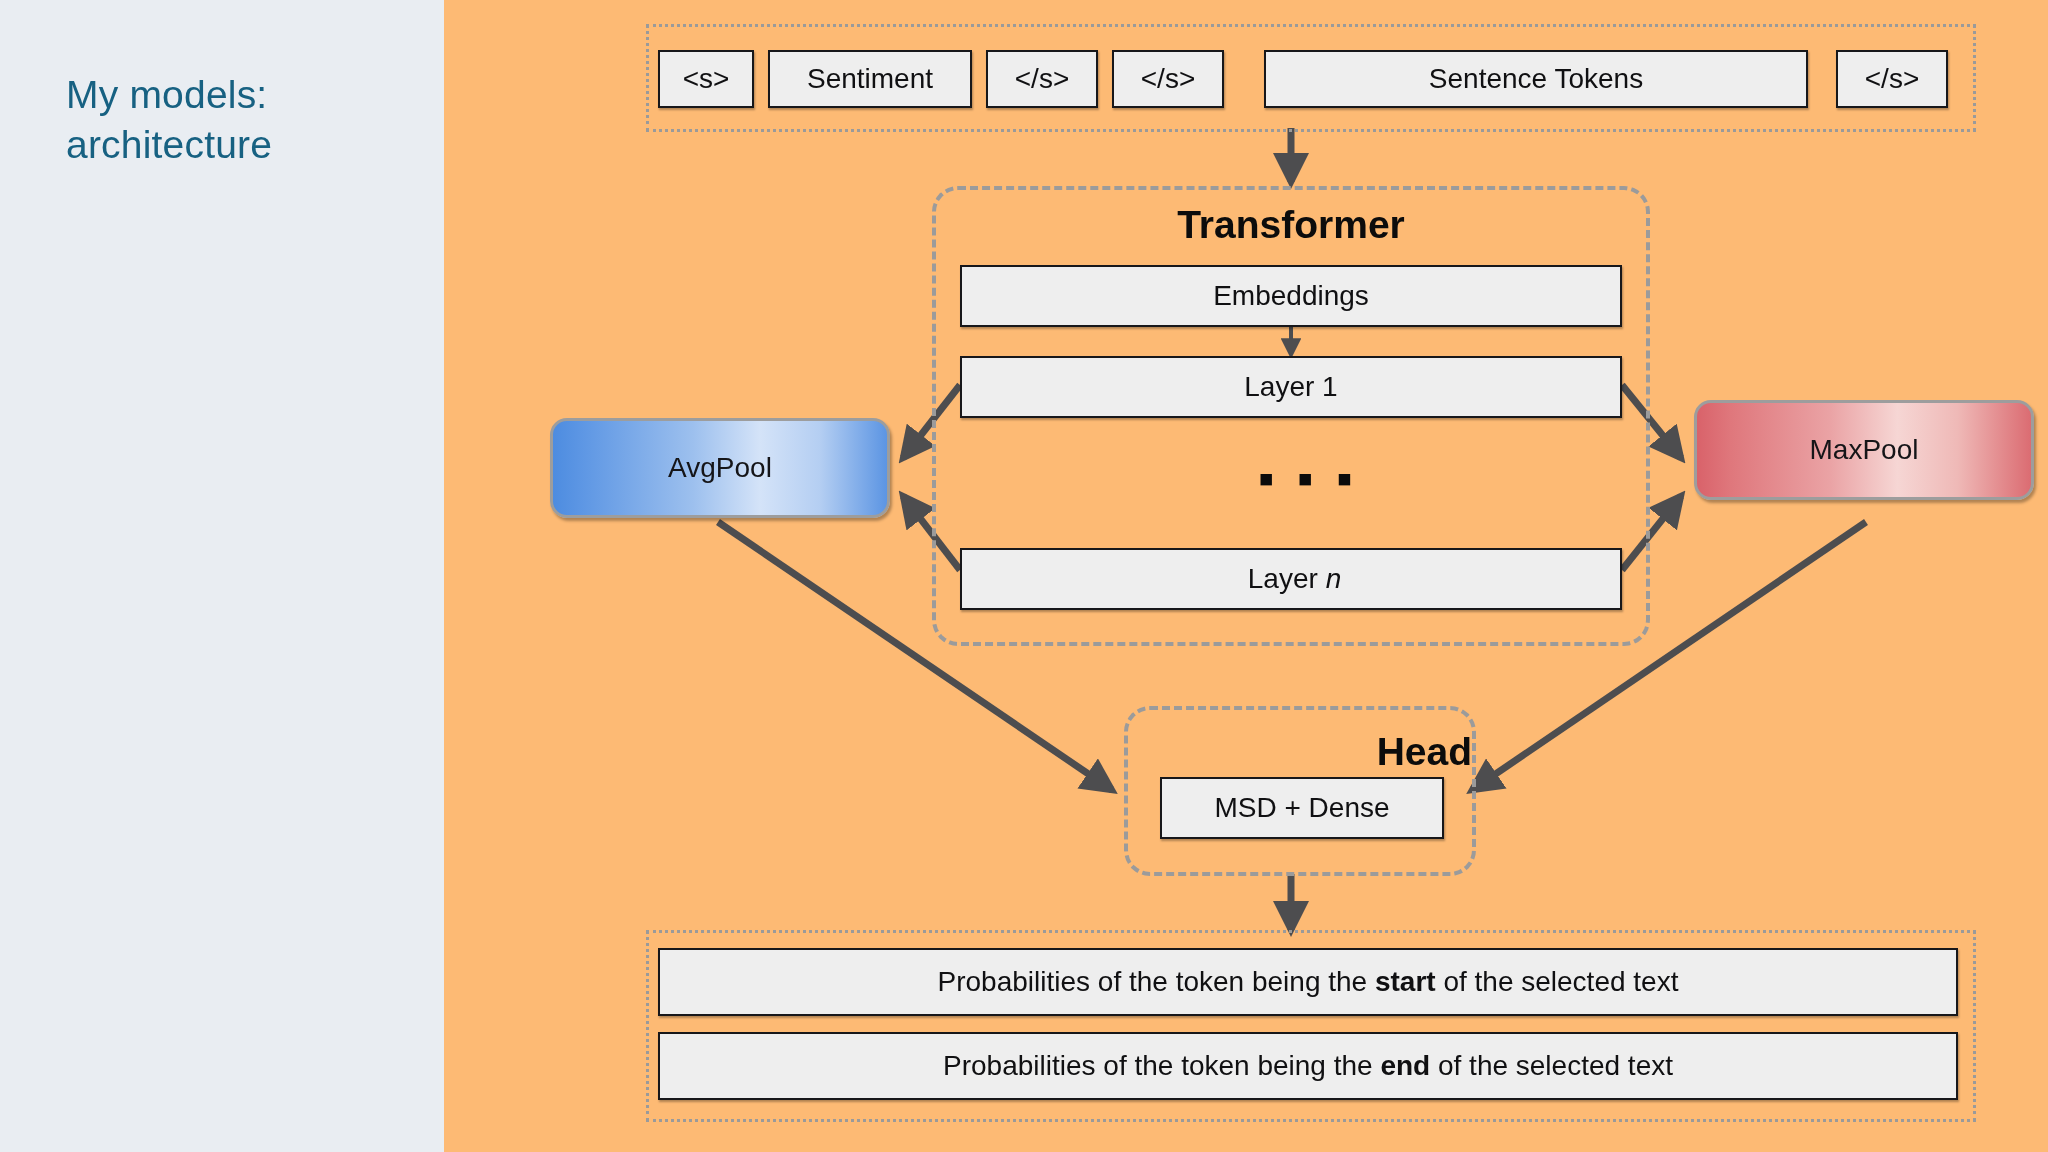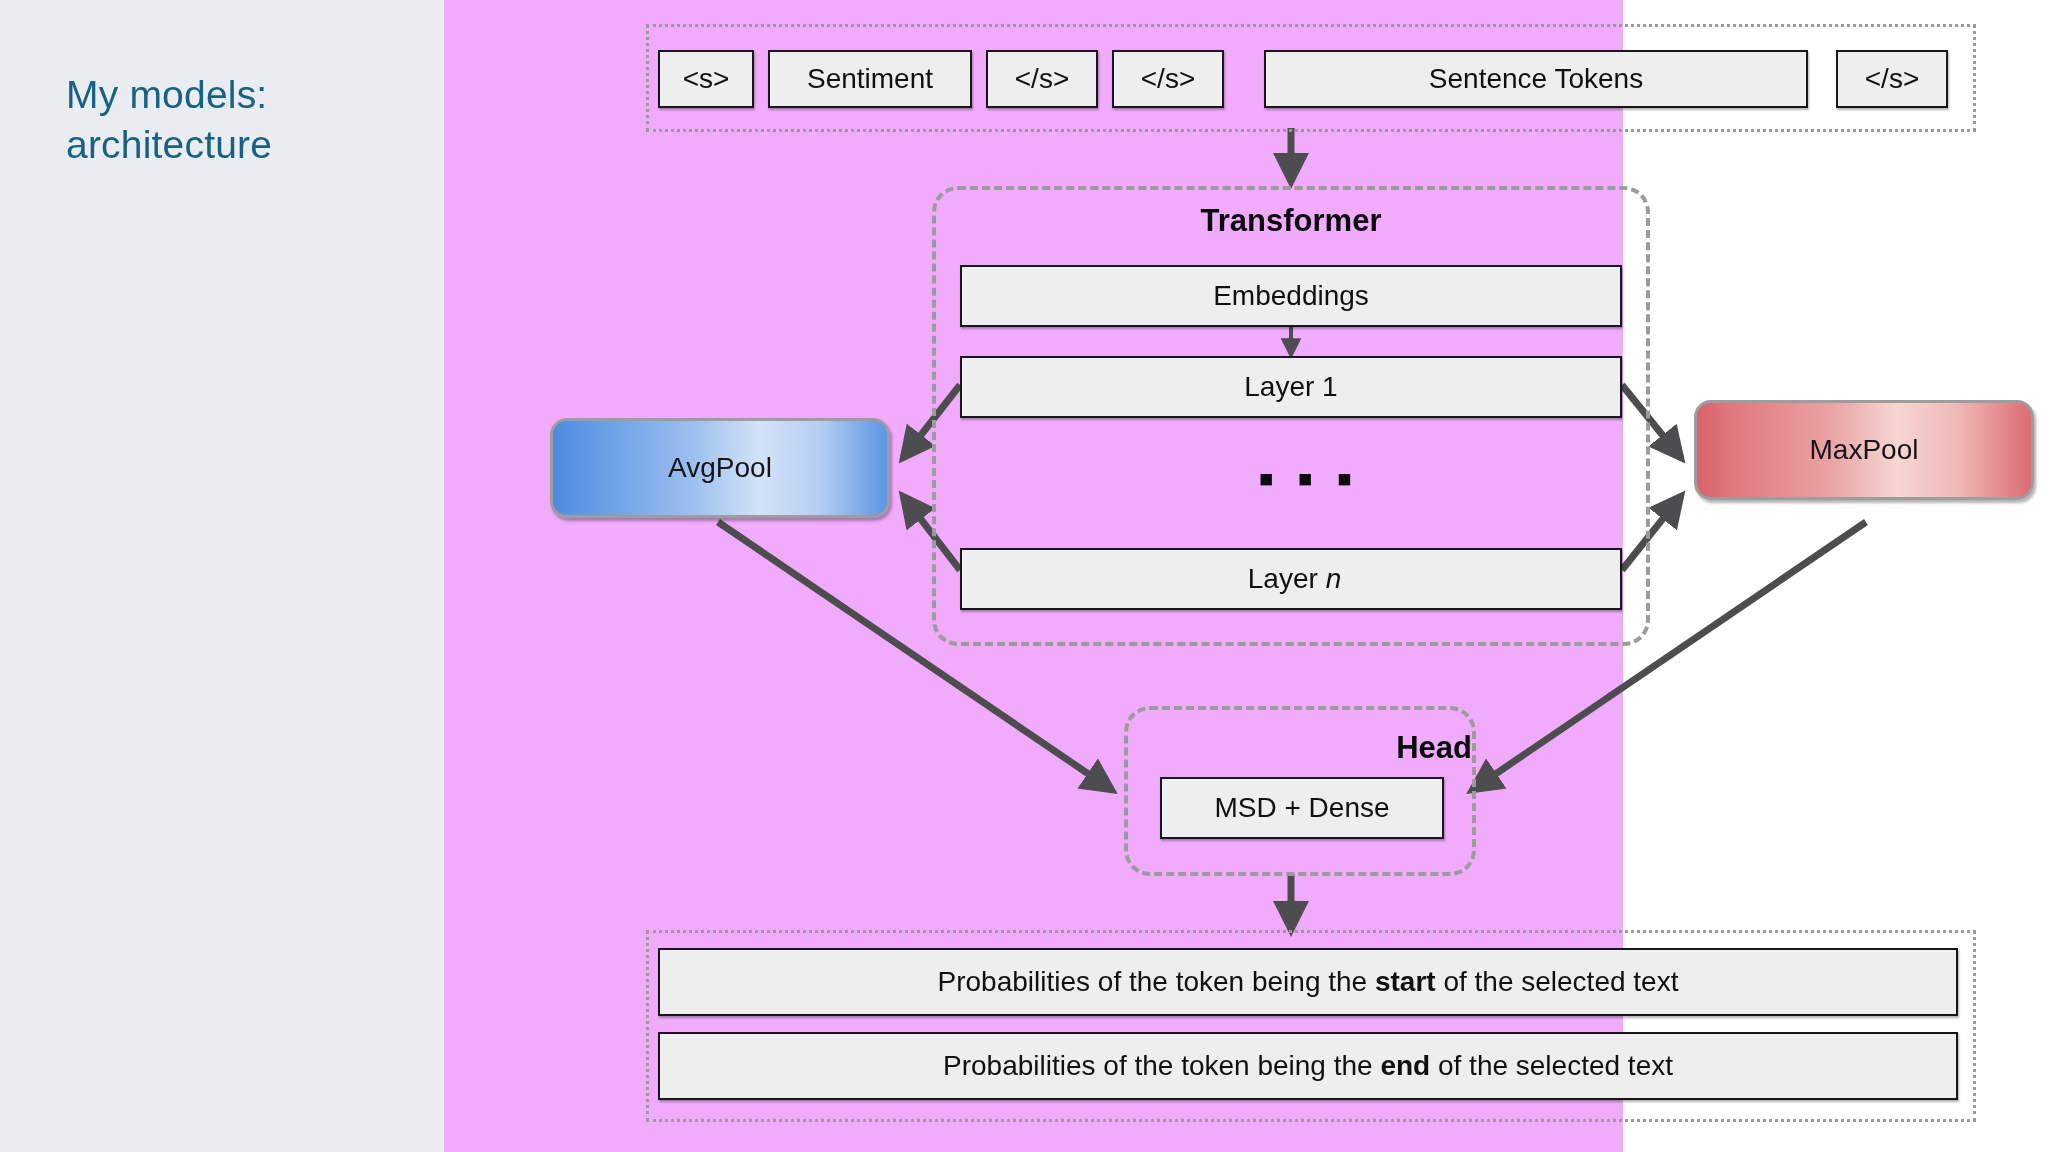--- a/index.html
+++ b/index.html
@@ -9,23 +9,23 @@
   }
   body {
     width: 2048px;
     height: 1152px;
     overflow: hidden;
     font-family: "Liberation Sans", sans-serif;
   }
 
   #slide {
     position: relative;
-    width: 1623px;
-    height: 1152px;
-    background: #f0abfc;
+    width: 2048px;
+    height: 1152px;
+    background: #fdba74;
   }
 
   
   #sidebar {
     position: absolute;
     left: 0; top: 0;
     width: 444px;
     height: 1152px;
     background: #e9edf2;
   }
@@ -55,21 +55,21 @@
     border-radius: 26px;
     box-sizing: border-box;
     background: transparent;
   }
   .group-title {
     position: absolute;
     width: 100%;
     text-align: center;
     font-weight: bold;
     color: #0c0c0c;
-    font-size: 31px;
+    font-size: 39px;
   }
 
   .gray-box {
     position: absolute;
     box-sizing: border-box;
     background: #eeeeee;
     border: 2.6px solid #17171a;
     display: flex;
     align-items: center;
     justify-content: center;

